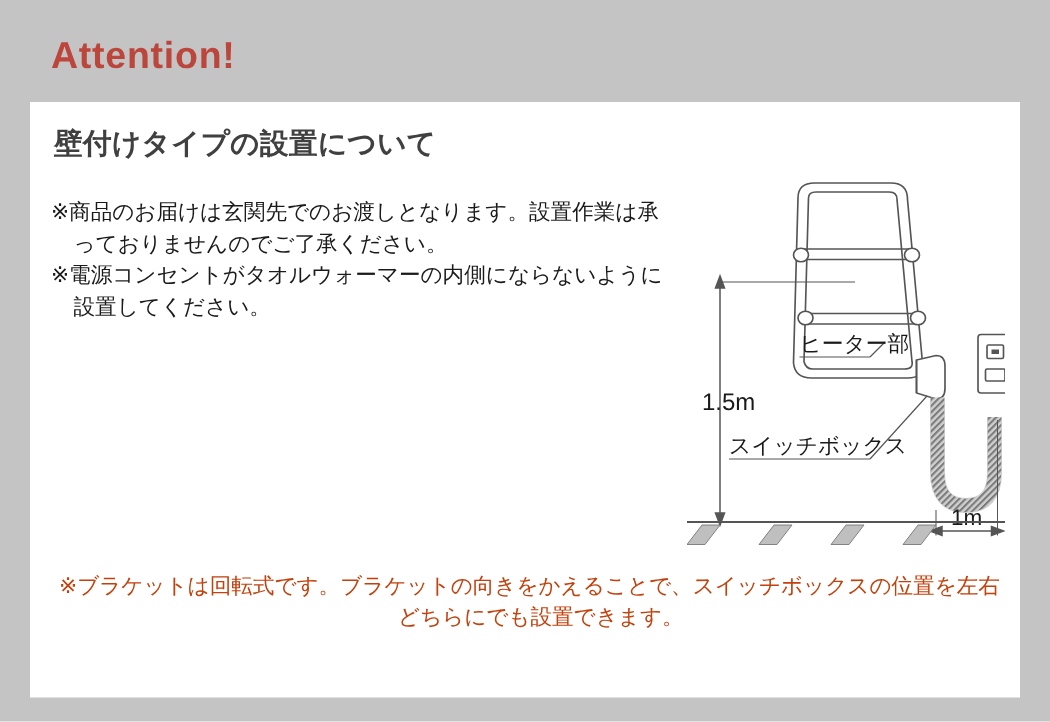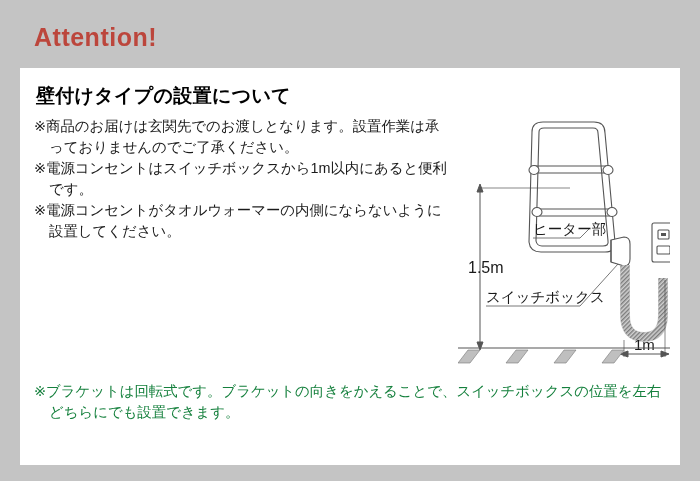--- a/index.html
+++ b/index.html
@@ -35,41 +35,42 @@
     width: 660px;
     height: 397px;
     background: #ffffff;
   }
   .section-heading {
     position: absolute;
     left: 16px;
     top: 15px;
     font-size: 19px;
     font-weight: bold;
-    color: #000000;
+    color: #404040;
     letter-spacing: 0.3px;
     white-space: nowrap;
   }
   .notes-col {
     position: absolute;
     left: 14px;
-    top: 48px;
+    top: 64px;
     width: 420px;
     font-size: 14.4px;
     color: #1a1a1a;
     line-height: 21px;
   }
   .notes-wide {
     position: absolute;
     left: 14px;
     top: 313px;
     width: 638px;
     font-size: 14.4px;
-    color: #15803d;
+    color: #c2410c;
     line-height: 21px;
+    text-align: center;
   }
   .note {
     margin: 0 0 0 0;
     text-indent: 0;
     padding-left: 15px;
   }
   .note > .mark {
     margin-left: -15px;
   }
   .diagram-wrap {
@@ -89,21 +90,20 @@
 <div id="root">
 
   <div class="attention-title">Attention!</div>
 
   <div class="panel">
 
     <div class="section-heading">壁付けタイプの設置について</div>
 
     <div class="notes-col">
       <p class="note"><span class="mark"></span><span>※商品のお届けは玄関先でのお渡しとなります。設置作業は承っておりませんのでご了承ください。</span></p>
-      <p class="note"><span class="mark"></span><span>※電源コンセントはスイッチボックスから1m以内にあると便利です。</span></p>
       <p class="note"><span class="mark"></span><span>※電源コンセントがタオルウォーマーの内側にならないように設置してください。</span></p>
     </div>
 
     <div class="notes-wide">
       <p class="note"><span class="mark"></span><span>※ブラケットは回転式です。ブラケットの向きをかえることで、スイッチボックスの位置を左右どちらにでも設置できます。</span></p>
     </div>
 
     <div class="diagram-wrap">
       <svg width="212" height="262" viewBox="0 0 212 262" xmlns="http://www.w3.org/2000/svg">
         <defs>

